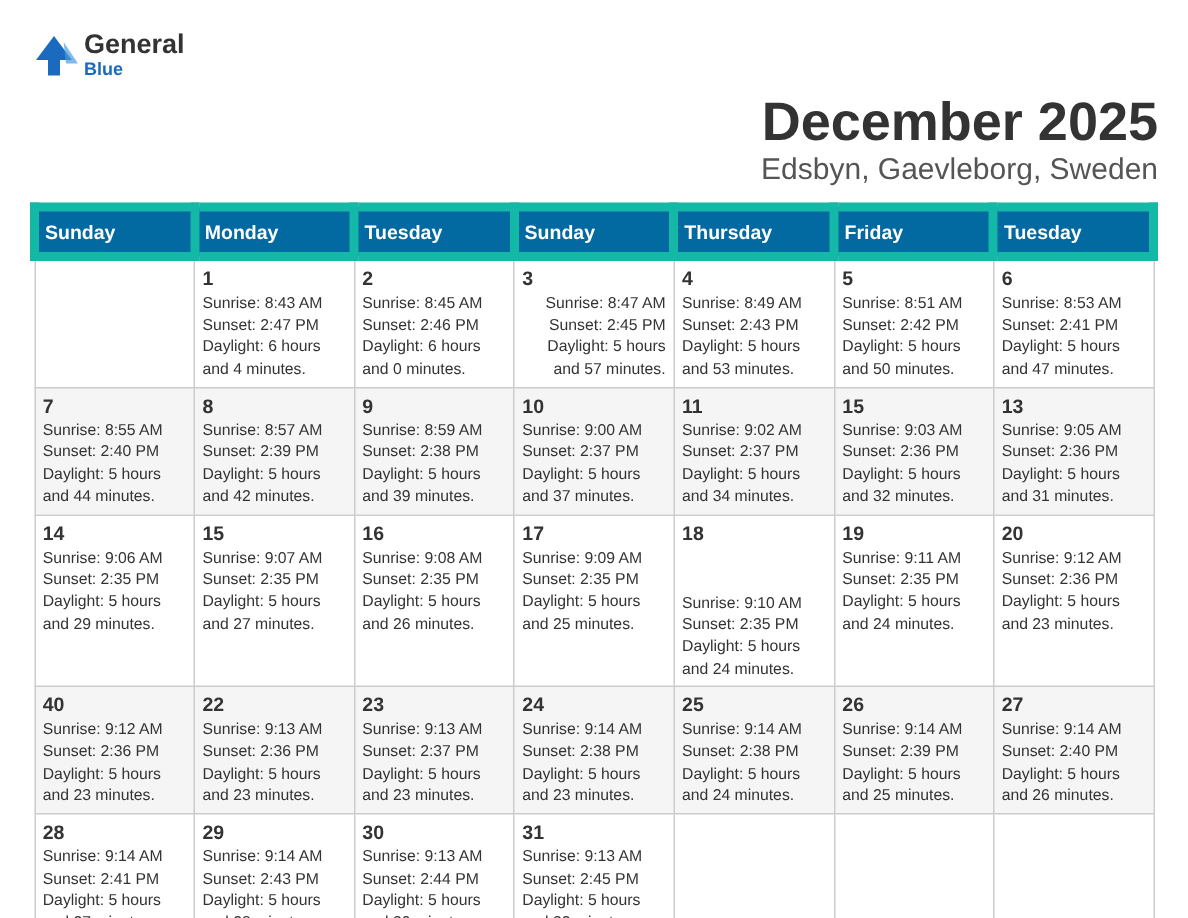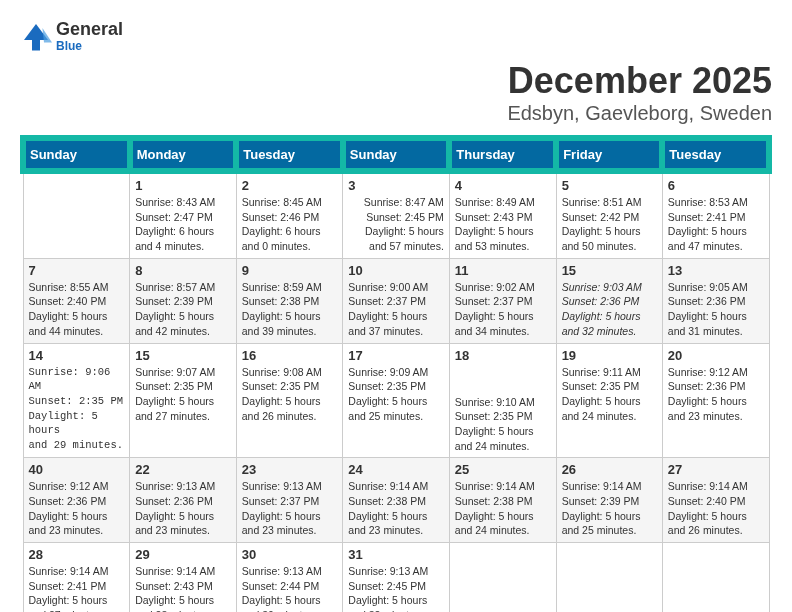--- a/index.html
+++ b/index.html
@@ -203,37 +203,37 @@
         </td>
         <td>
           <span class="day-number">11</span>
           <div class="day-info" style="white-space: pre-line;">Sunrise: 9:02 AM
 Sunset: 2:37 PM
 Daylight: 5 hours
 and 34 minutes.</div>
         </td>
         <td>
           <span class="day-number">15</span>
-          <div class="day-info" style="white-space: pre-line; font-style: italic;">Sunrise: 9:03 AM
+          <div class="day-info" style="white-space: pre-line;">Sunrise: 9:03 AM
 Sunset: 2:36 PM
 Daylight: 5 hours
 and 32 minutes.</div>
         </td>
         <td>
           <span class="day-number">13</span>
           <div class="day-info" style="white-space: pre-line;">Sunrise: 9:05 AM
 Sunset: 2:36 PM
 Daylight: 5 hours
 and 31 minutes.</div>
         </td>
       </tr>
       <tr>
         <td>
           <span class="day-number">14</span>
-          <div class="day-info" style="white-space: pre-line; font-family: Liberation Mono, monospace;">Sunrise: 9:06 AM
+          <div class="day-info" style="white-space: pre-line;">Sunrise: 9:06 AM
 Sunset: 2:35 PM
 Daylight: 5 hours
 and 29 minutes.</div>
         </td>
         <td>
           <span class="day-number">15</span>
           <div class="day-info" style="white-space: pre-line;">Sunrise: 9:07 AM
 Sunset: 2:35 PM
 Daylight: 5 hours
 and 27 minutes.</div>

